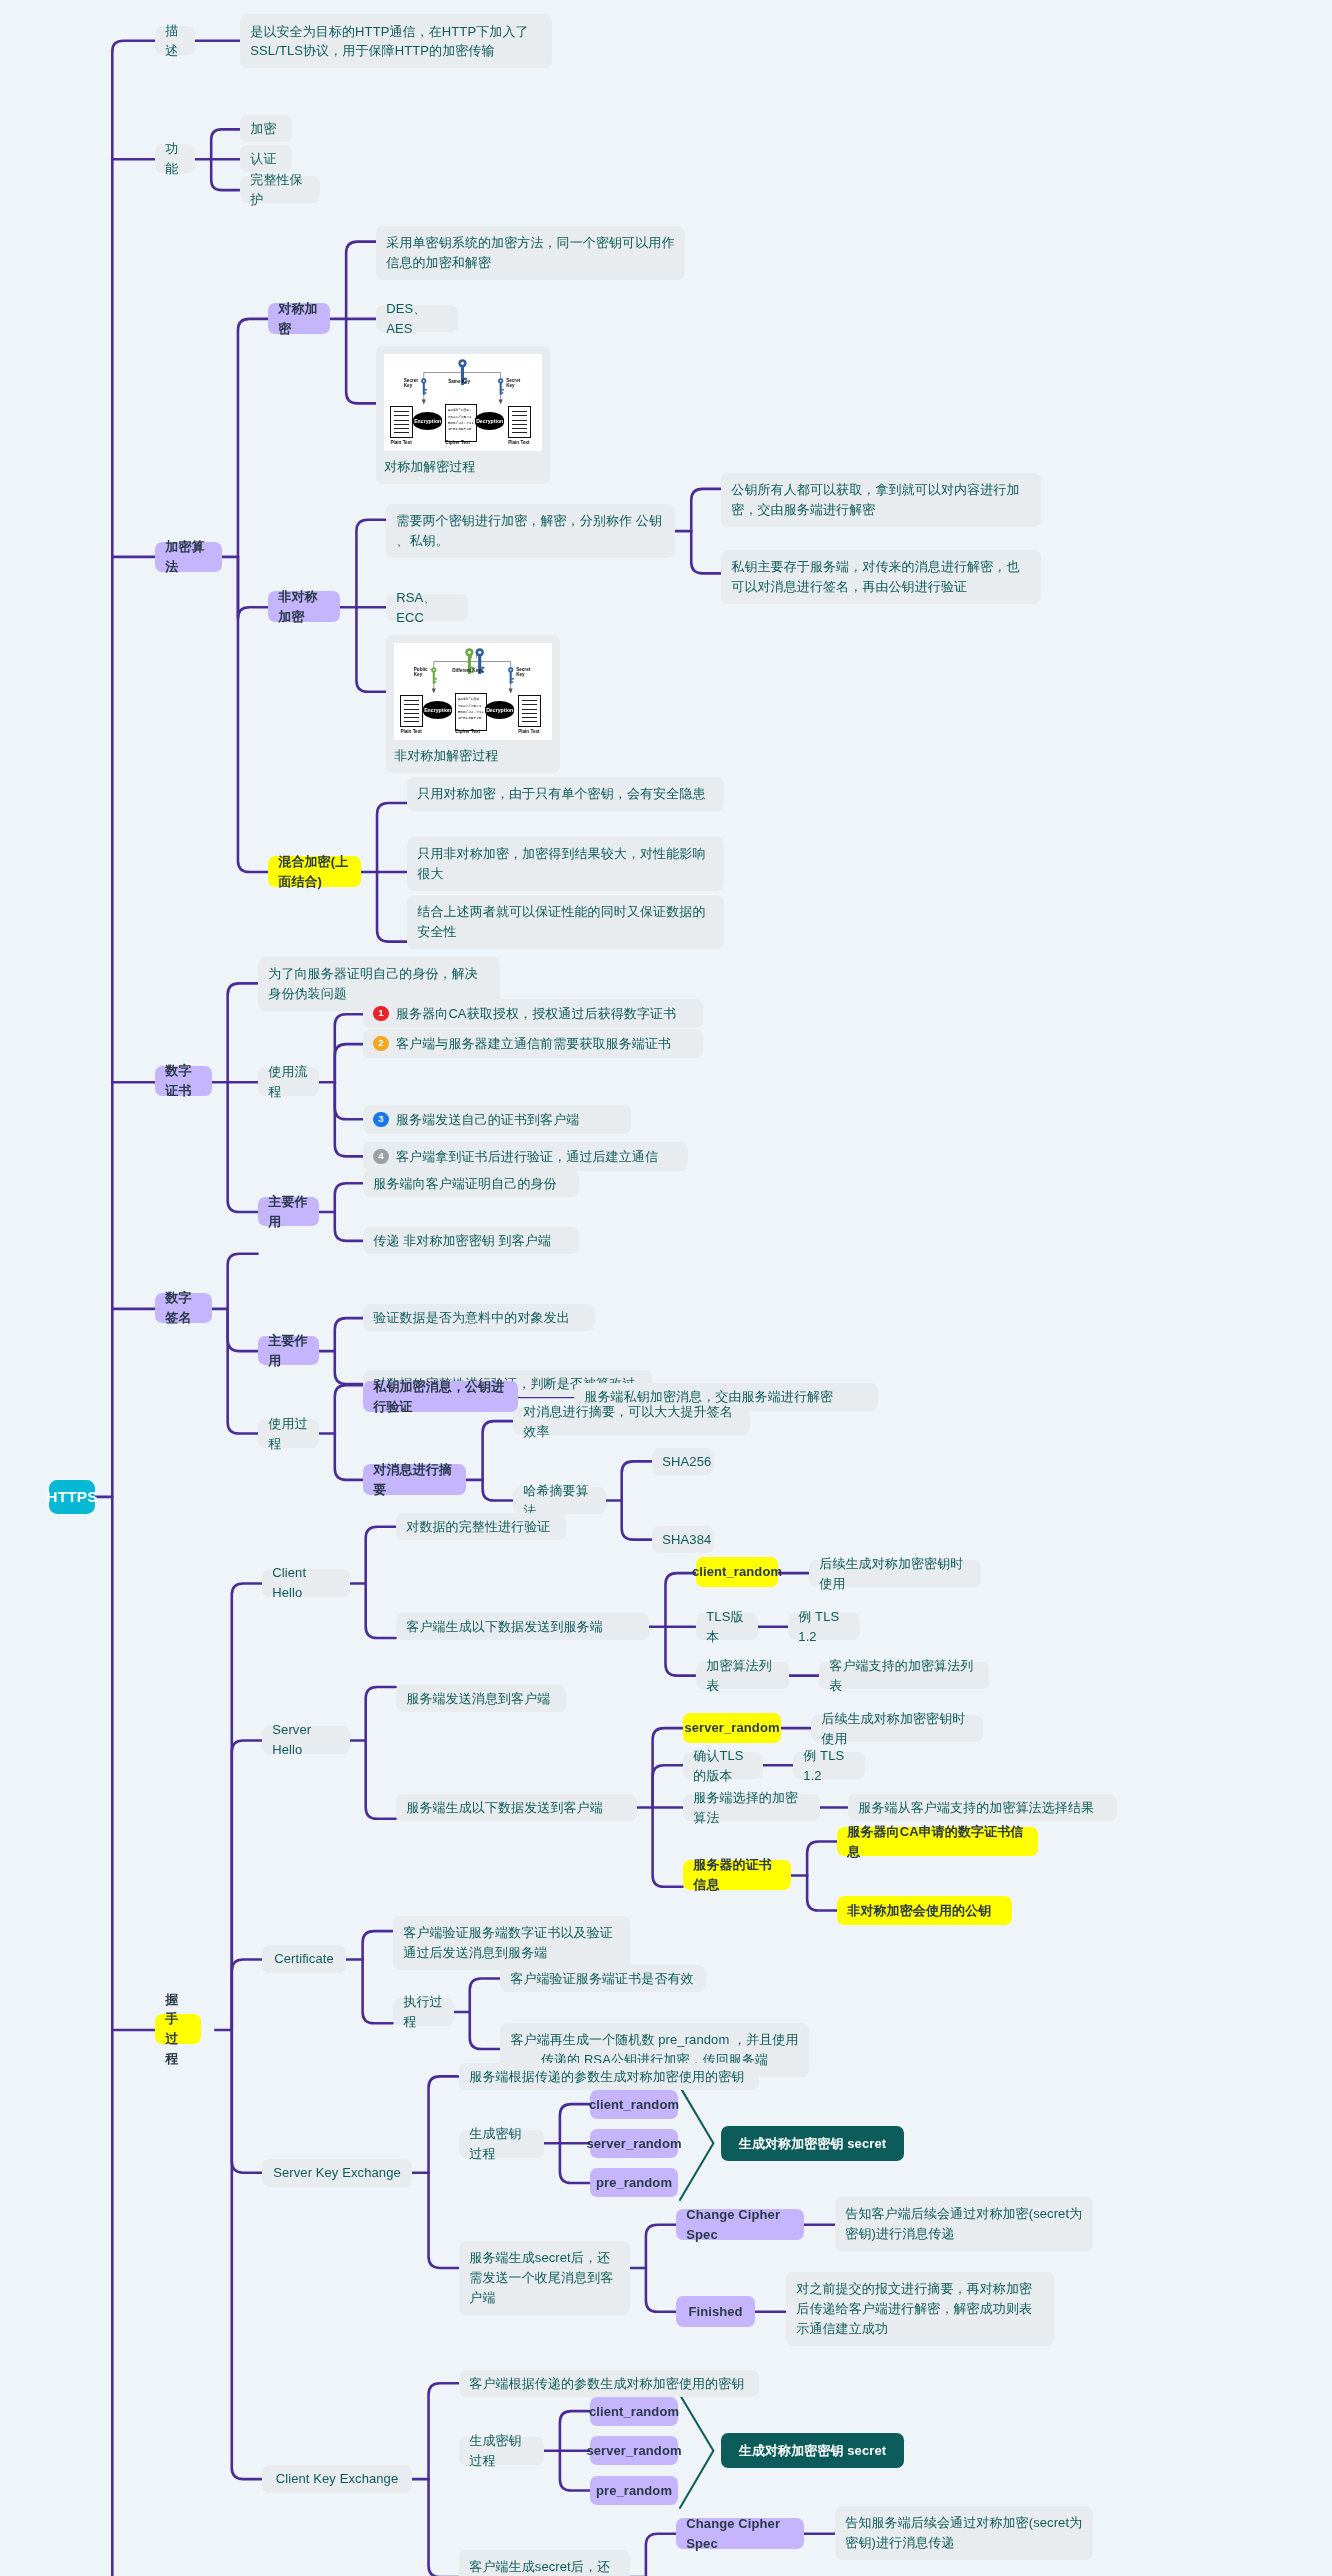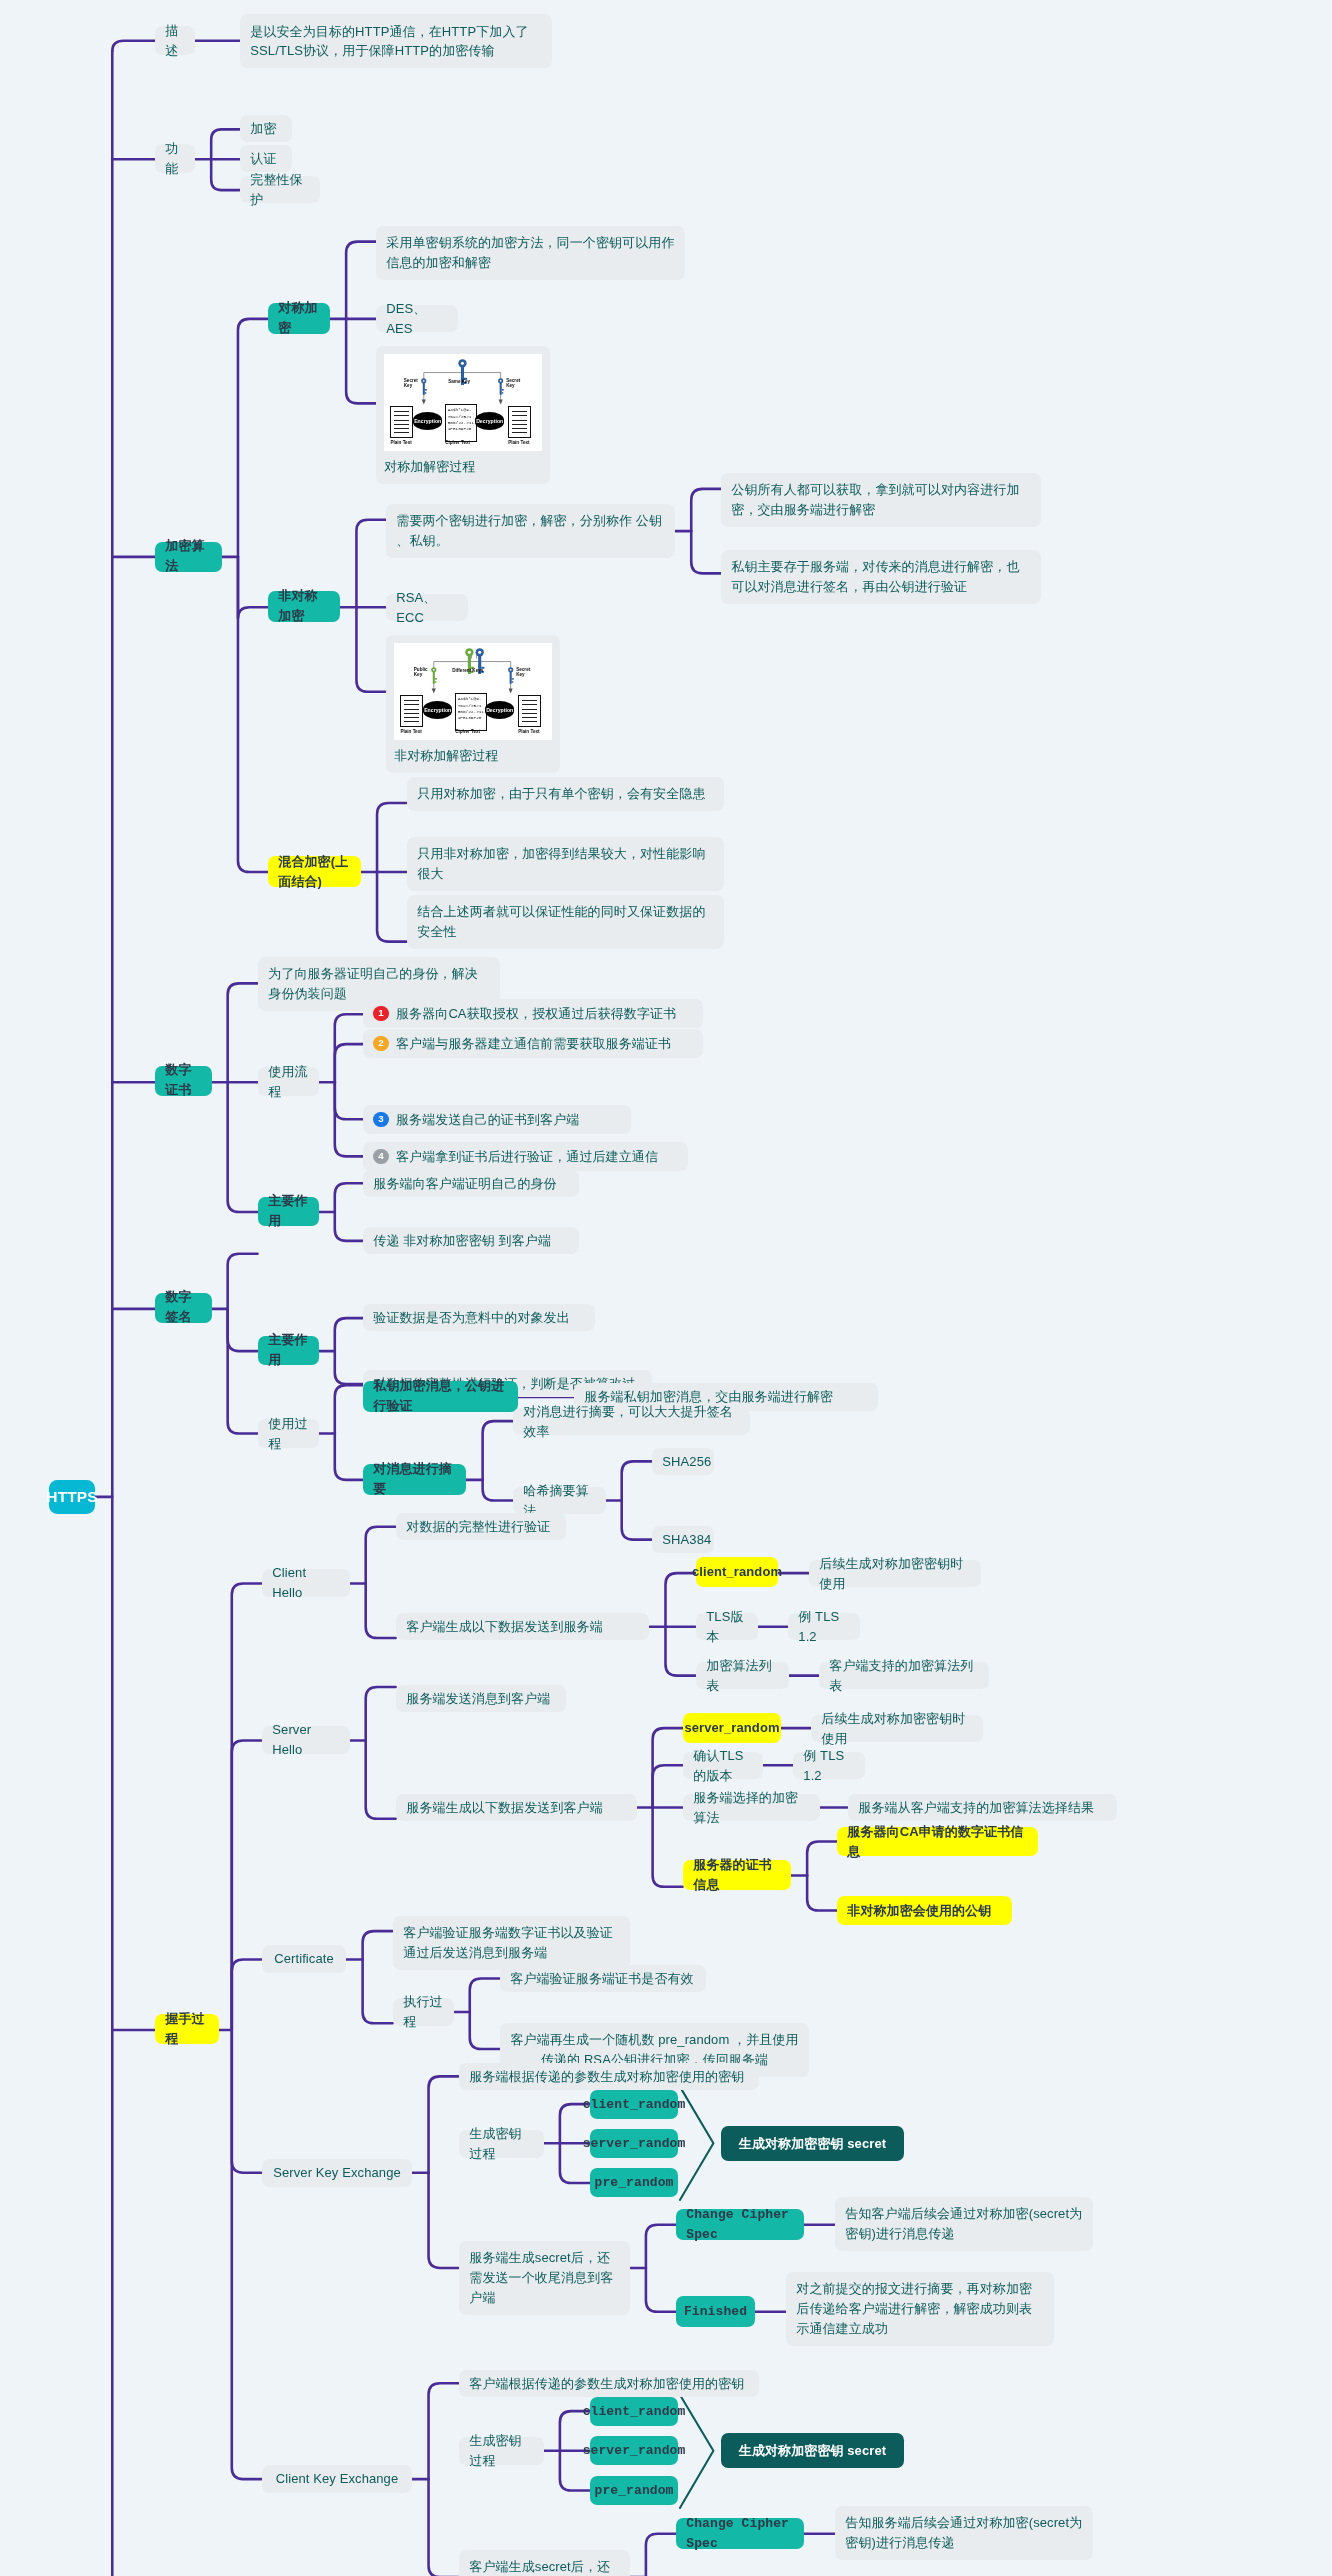--- a/index.html
+++ b/index.html
@@ -22,21 +22,21 @@
     border-radius:7.2px;
     padding:7.2px 10.3px;
     line-height:1.52;
     color:#0e5b5b;
     background:#e9ecee;
     font-size:13px;
     letter-spacing:0.1px;
     white-space:pre-wrap;
   }
   .node.plainbg{background:#e9ecee;}
-  .node.orange{background:#14b8a6;color:#2b3a4a;font-weight:bold;font-family:Liberation Mono, monospace;}
+  .node.orange{background:#c4b5fd;color:#2b3a4a;font-weight:bold;}
   .node.yellow{background:#ffff00;color:#2b3a4a;font-weight:bold;}
   .node.teal{background:#0d5c5c;color:#ffffff;font-weight:bold;}
   .node.root{
     background:#07b8d4;color:#ffffff;font-weight:bold;font-size:15.5px;
     justify-content:center;border-radius:8.2px;
   }
   .node.wrapt{display:block;}
   .num{
     display:inline-flex;align-items:center;justify-content:center;
     width:15.5px;height:15.5px;border-radius:50%;
@@ -460,21 +460,21 @@
 <div class="node plainbg" style="left:258px;top:1419px;width:61px;height:29px;justify-content:center;">使用过程</div>
 <div class="node orange" style="left:363px;top:1381px;width:155px;height:31px;justify-content:center;">私钥加密消息，公钥进行验证</div>
 <div class="node plainbg" style="left:574px;top:1383px;width:304px;height:28px;">服务端私钥加密消息，交由服务端进行解密</div>
 
 <div class="node orange" style="left:363px;top:1464px;width:103px;height:31px;justify-content:center;">对消息进行摘要</div>
 <div class="node plainbg" style="left:513px;top:1408px;width:237px;height:27px;">对消息进行摘要，可以大大提升签名效率</div>
 <div class="node plainbg" style="left:513px;top:1487px;width:93px;height:27px;">哈希摘要算法</div>
 <div class="node plainbg" style="left:652px;top:1448px;width:62px;height:27px;">SHA256</div>
 <div class="node plainbg" style="left:652px;top:1526px;width:62px;height:27px;">SHA384</div>
 
-<div class="node yellow" style="left:155px;top:2014px;width:64px;height:30px;justify-content:center;">握手过程</div>
+<div class="node yellow" style="left:155px;top:2014px;width:46px;height:30px;justify-content:center;">握手过程</div>
 
 <div class="node plainbg" style="left:262px;top:1569px;width:88px;height:28px;justify-content:center;">Client Hello</div>
 <div class="node plainbg" style="left:396px;top:1513px;width:170px;height:27px;">对数据的完整性进行验证</div>
 <div class="node plainbg" style="left:396px;top:1613px;width:253px;height:27px;">客户端生成以下数据发送到服务端</div>
 
 <div class="node yellow" style="left:696px;top:1557px;width:82px;height:30px;justify-content:center;">client_random</div>
 <div class="node plainbg" style="left:809px;top:1560px;width:172px;height:27px;">后续生成对称加密密钥时使用</div>
 
 <div class="node plainbg" style="left:696px;top:1613px;width:62px;height:27px;">TLS版本</div>
 <div class="node plainbg" style="left:788px;top:1613px;width:72px;height:27px;">例 TLS 1.2</div>

